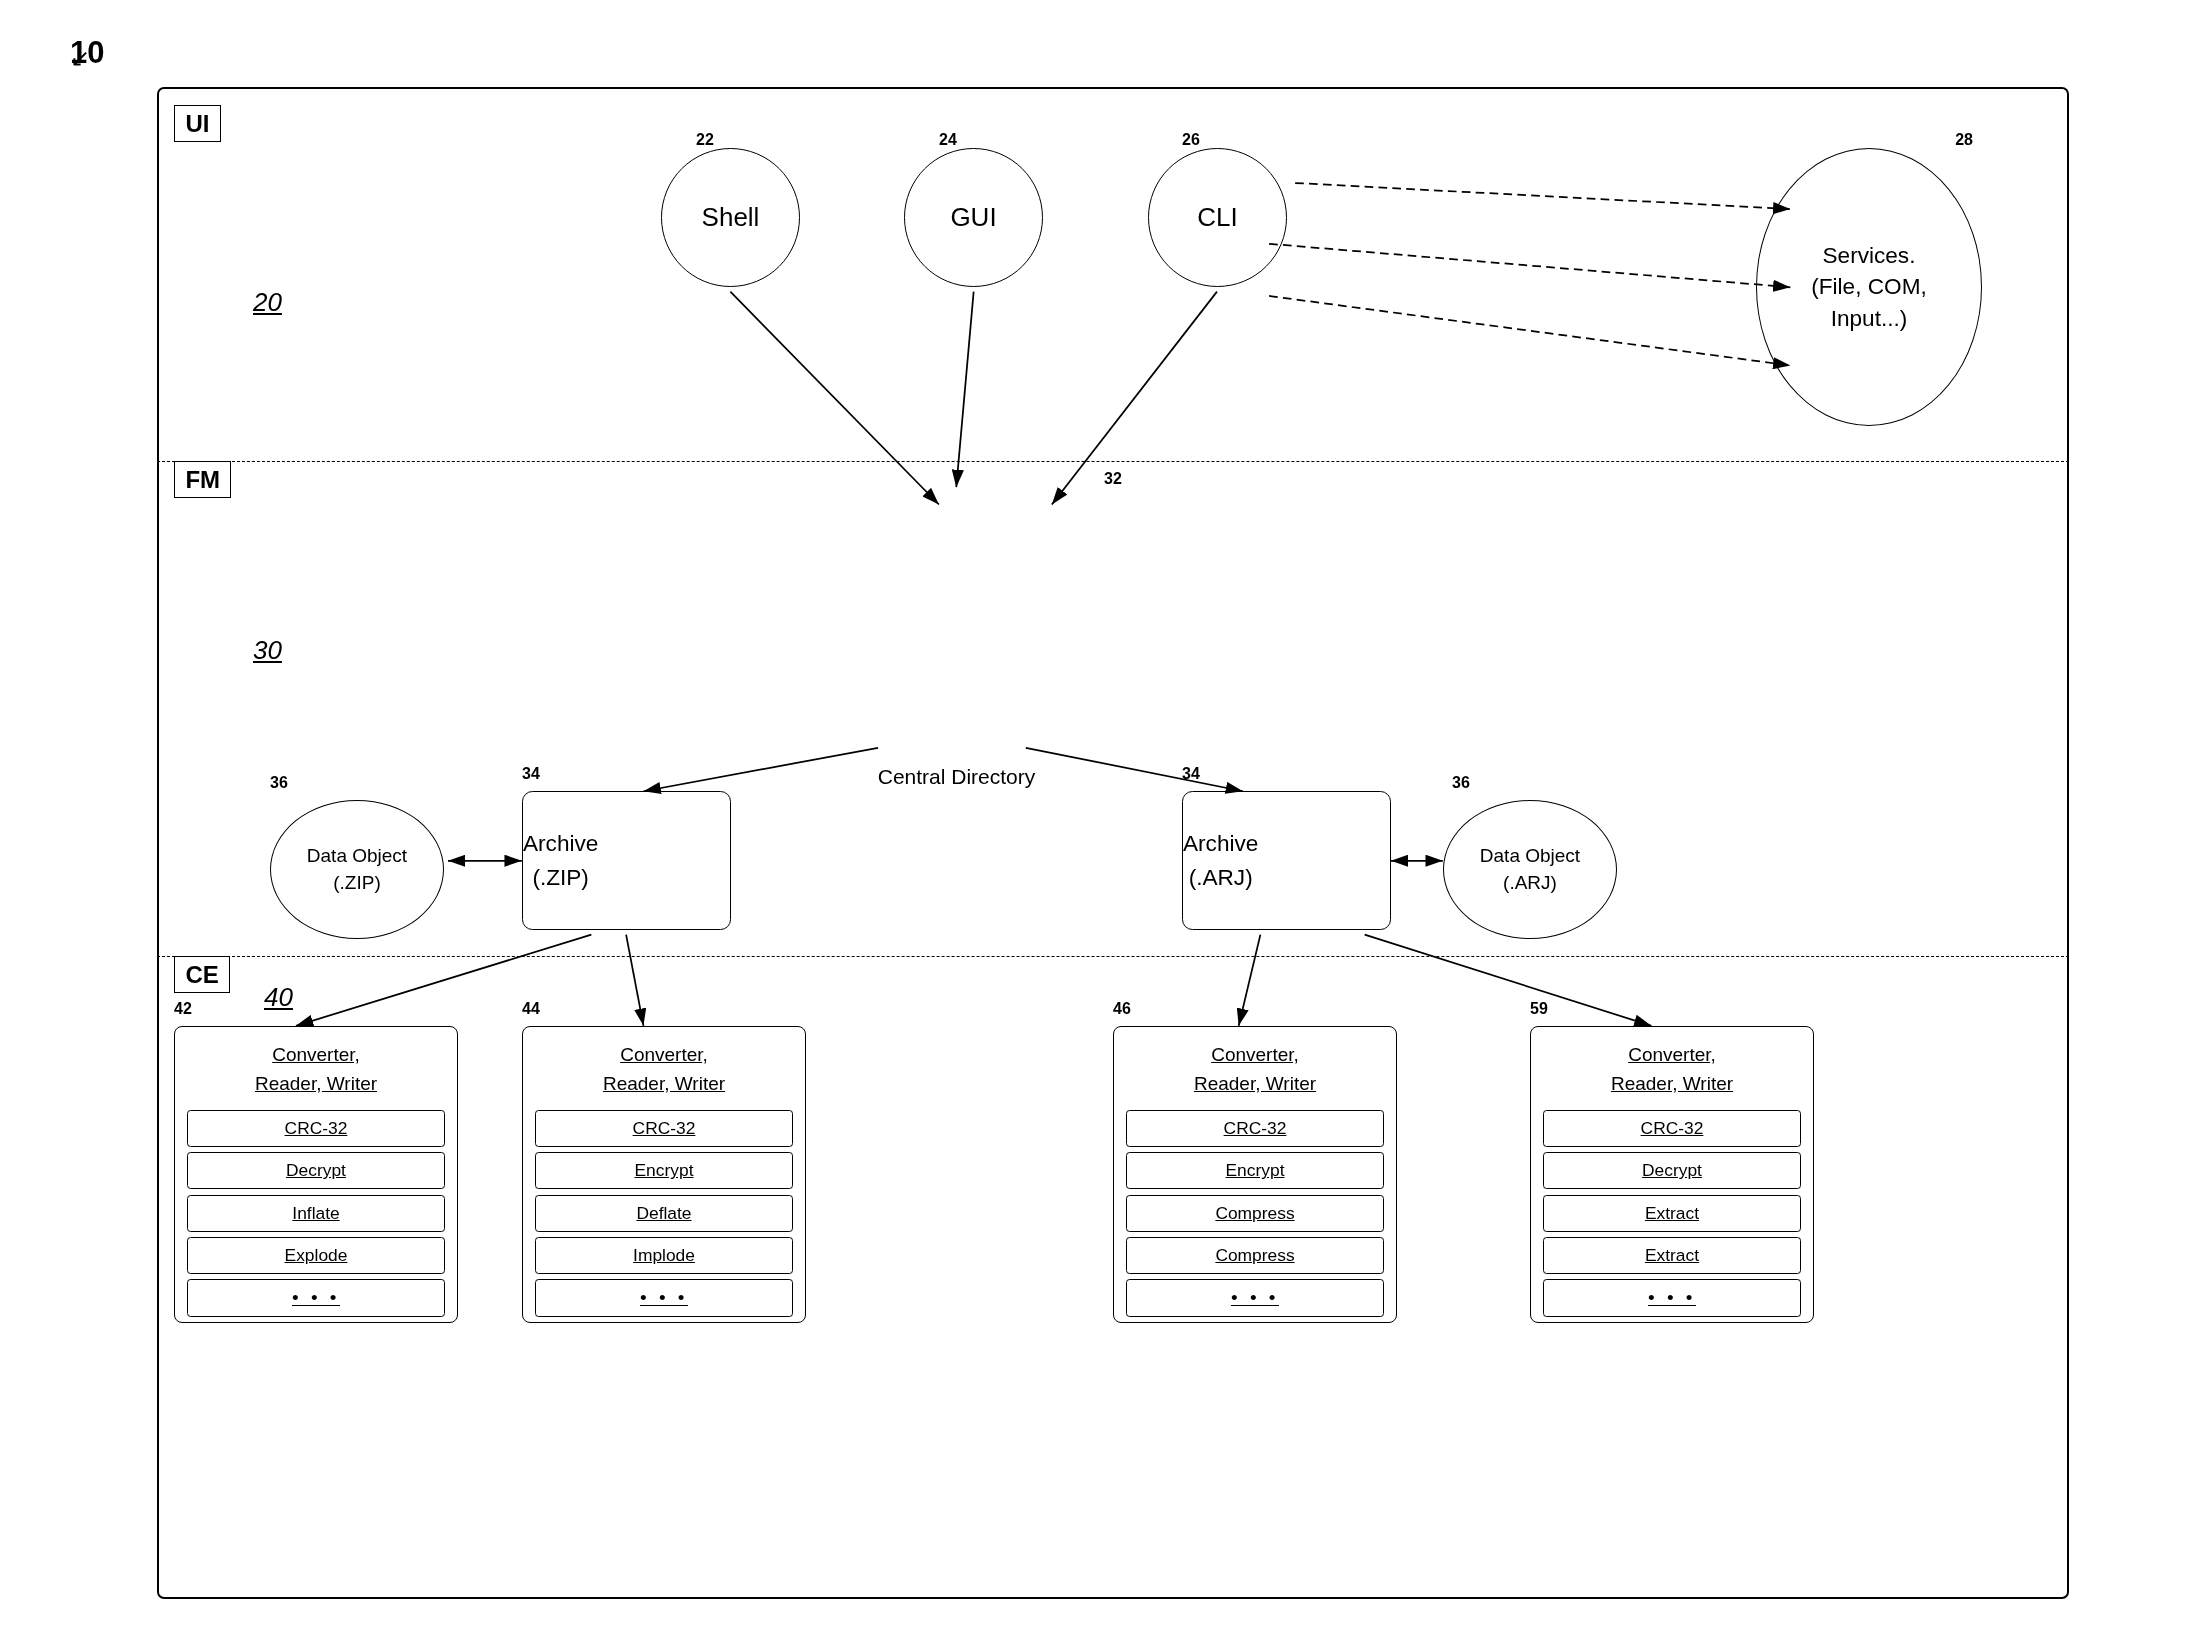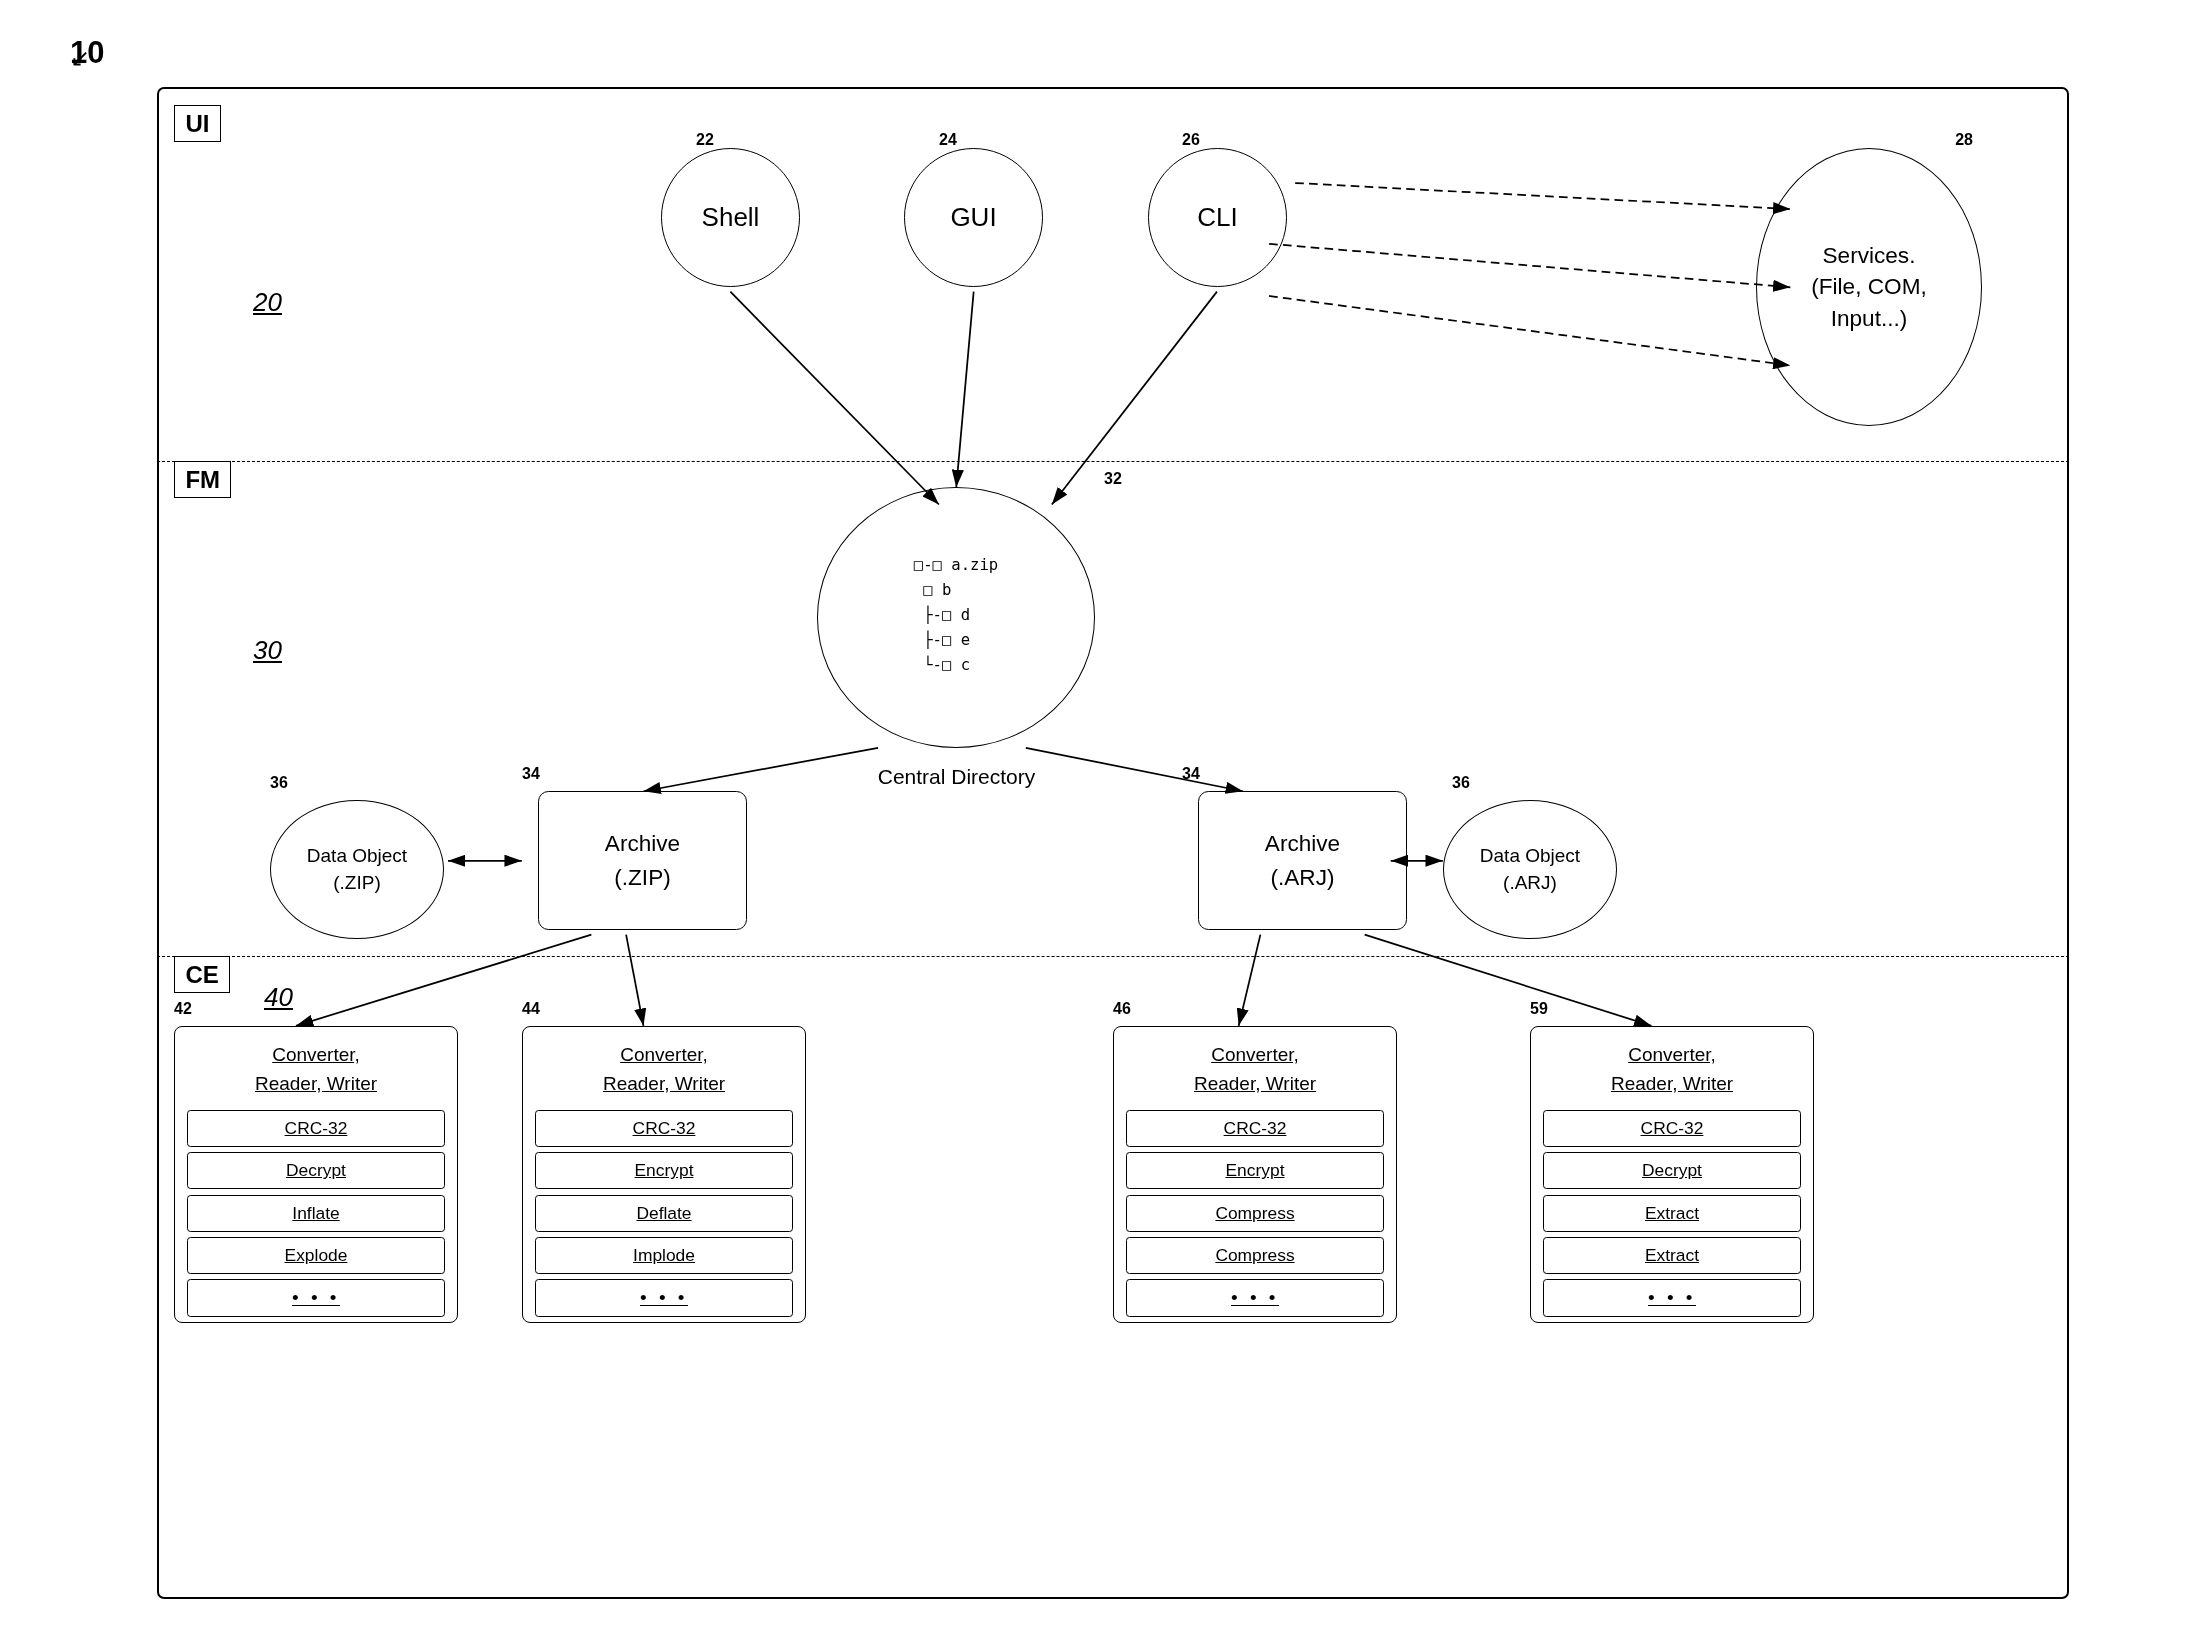--- a/index.html
+++ b/index.html
@@ -163,27 +163,26 @@
       width: 209px;
     }
 
     
     .archive-box {
       position: absolute;
       border: 1.7px solid #000;
       border-radius: 10.4px;
       background: #fff;
       display: flex;
-      align-items: center;
+      align-items: flex-start;
       justify-content: center;
       flex-direction: column;
       font-size: 22.6px;
       text-align: center;
       line-height: 1.5;
-      margin-left: 16px;
     }
 
     .archive-zip-left {
       width: 209px;
       height: 139px;
       top: 756px;
       left: 452px;
     }
 
     .archive-zip-right {
@@ -319,29 +318,20 @@
   <div class="circle cli-circle">
     <span>CLI</span>
   </div>
   <div class="ref-num" style="top:96px;left:1112px;">26</div>
 
   <div class="services-oval">
     <span>Services.<br>(File, COM,<br>Input...)</span>
   </div>
   <div class="ref-num" style="top:96px;right:165px;">28</div>
 
-  <div class="central-dir-oval">
-    <div class="file-tree">
-      □-□ a.zip<br>
-      &nbsp;□ b<br>
-      &nbsp;├-□ d<br>
-      &nbsp;├-□ e<br>
-      &nbsp;└-□ c
-    </div>
-  </div>
   <div class="central-dir-text">Central Directory</div>
   <div class="ref-num" style="top:435px;left:1034px;">32</div>
 
   <div class="archive-box archive-zip-left">
     <span>Archive<br>(.ZIP)</span>
   </div>
   <div class="ref-num" style="top:730px;left:452px;">34</div>
 
   <div class="archive-box archive-zip-right">
     <span>Archive<br>(.ARJ)</span>

